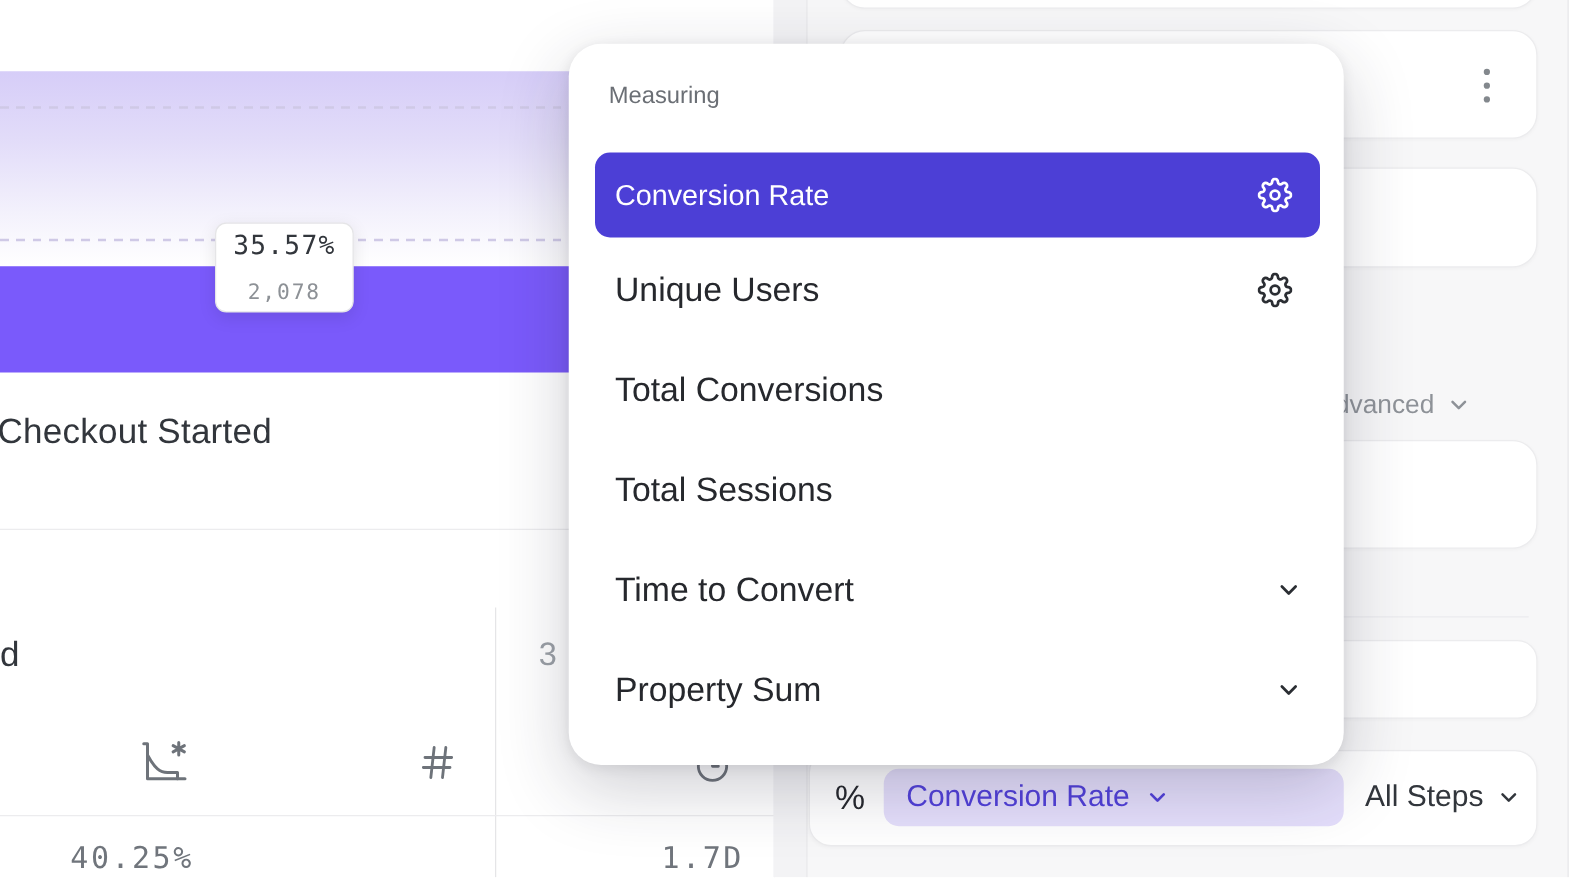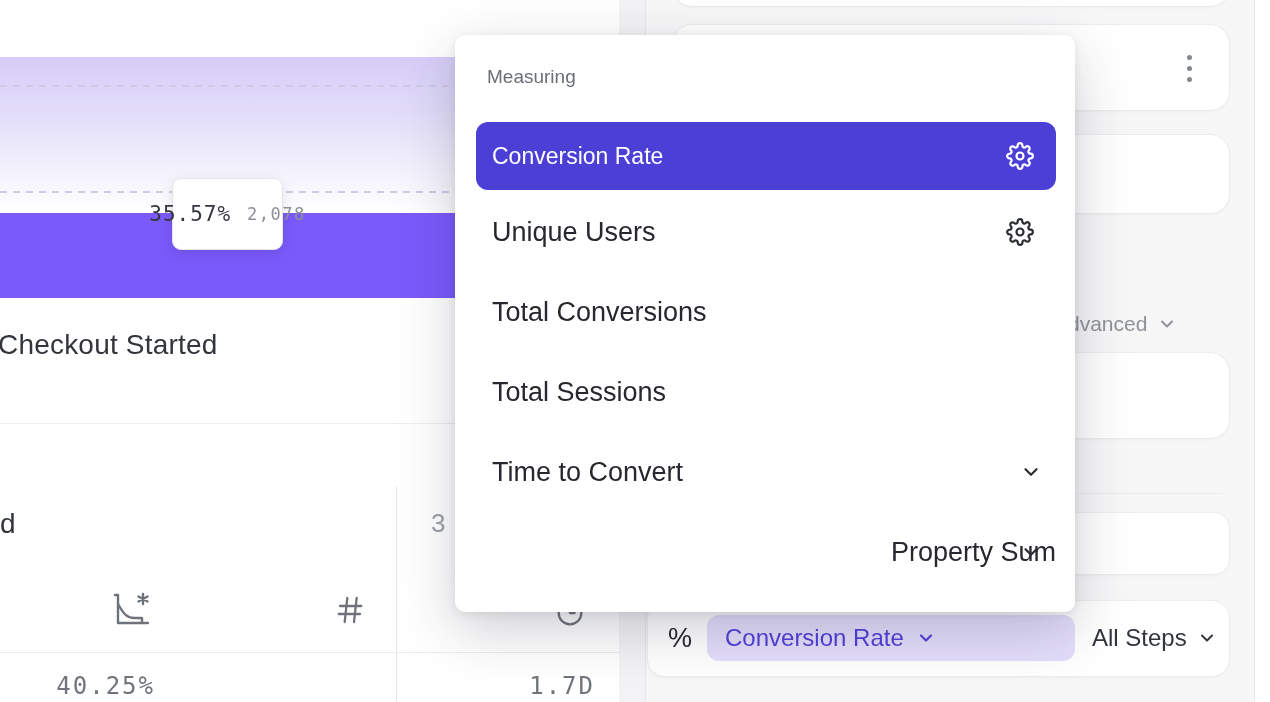--- a/index.html
+++ b/index.html
@@ -10,21 +10,21 @@
 
   
   .left-card{left:0;top:0;width:619px;height:702px;background:#fff;border-right:1px solid #e8e8ea;}
   .band{left:0;top:57px;width:619px;height:156px;
         background:linear-gradient(180deg,#d6cdf8 0%,#e2dcf9 35%,#f3f1fc 72%,rgba(255,255,255,0) 100%);}
   .dash{left:0;width:619px;height:2px;
         background:repeating-linear-gradient(90deg,#cfc9e6 0 7px,rgba(0,0,0,0) 7px 13px);}
   .bar{left:0;top:213px;width:619px;height:85px;background:#7A5AFB;}
   .tooltip{left:172px;top:178px;width:109px;height:70px;background:#fff;border:1px solid #e5e5e7;
            border-radius:9px;box-shadow:0 4px 14px rgba(0,0,0,0.10);z-index:6;
-           display:flex;flex-direction:row;align-items:center;justify-content:center;gap:16px;}
+           display:flex;flex-direction:column;align-items:center;justify-content:center;gap:16px;}
   .tt-rate{font-size:21px;color:#32363c;letter-spacing:1px;}
   .tt-count{font-size:17px;color:#8d9196;letter-spacing:1.5px;}
   .step-label{left:-2px;top:329px;font-size:28px;font-weight:500;color:#32363c;letter-spacing:.2px;white-space:nowrap;}
   .divider-h{background:#ececee;height:1px;}
   .divider-v{background:#e5e5e7;width:1px;}
   .frag{font-size:28px;font-weight:500;color:#32363c;}
   .stepnum{font-size:26px;color:#9ba0a6;}
   .t-icon{color:#6e737a;}
   .t-val{font-size:24px;color:#70757c;letter-spacing:2px;text-align:right;white-space:nowrap;}
 
@@ -35,21 +35,21 @@
         box-shadow:0 1px 3px rgba(0,0,0,0.03);}
   .kebab{display:flex;flex-direction:column;gap:6px;align-items:center;}
   .kebab i{width:5px;height:5px;border-radius:50%;background:#83888d;}
   .advanced{color:#8e9298;font-size:21px;font-weight:500;display:flex;align-items:center;gap:10px;white-space:nowrap;}
   .pct-sym{font-size:27px;font-weight:500;color:#26282d;}
   .pill{background:#E4DEFB;border-radius:12px;display:flex;align-items:center;gap:12px;
         padding:0 0 0 18px;color:#5140d9;font-size:24px;font-weight:500;white-space:nowrap;}
   .all-steps{display:flex;align-items:center;gap:10px;color:#32363c;font-size:24px;font-weight:500;white-space:nowrap;}
 
   
-  .dropdown{left:455px;top:35px;width:620px;height:577px;background:#fff;border-radius:10px;z-index:50;
+  .dropdown{left:455px;top:35px;width:620px;height:577px;background:#fff;border-radius:26px;z-index:50;
             box-shadow:0 18px 55px rgba(35,35,60,0.22),0 2px 10px rgba(0,0,0,0.08);}
   .menu-label{left:32px;top:31px;font-size:19px;color:#6b6f75;}
   .menu-sel{left:21px;top:87px;width:580px;height:68px;background:#4C3FD6;border-radius:12px;
             display:flex;align-items:center;color:#fff;font-size:23px;font-weight:500;padding-left:16px;box-sizing:border-box;}
   .menu-item{left:21px;width:580px;height:46px;display:flex;align-items:center;
              color:#26282d;font-size:27px;font-weight:500;padding-left:16px;box-sizing:border-box;border-radius:10px;}
   .icon-right{position:absolute;right:22px;top:50%;transform:translateY(-50%);display:flex;align-items:center;}
   .chev-right{position:absolute;right:14px;top:50%;transform:translateY(-50%);display:flex;align-items:center;color:#2b2e33;}
   svg{display:block;}
 </style>
@@ -181,21 +181,21 @@
 
     <div class="abs menu-item" style="top:414px;text-align:center;">
       <span>Time to Convert</span>
       <span class="chev-right">
         <svg width="22" height="22" viewBox="0 0 24 24" fill="none" stroke="currentColor" stroke-width="2.4" stroke-linecap="round" stroke-linejoin="round">
             <polyline points="6 9 12 15 18 9"></polyline>
           </svg>
       </span>
     </div>
 
-    <div class="abs menu-item" style="top:494px;justify-content:flex-end;">
+    <div class="abs menu-item" style="top:494px;">
       <span>Property Sum</span>
       <span class="chev-right">
         <svg width="22" height="22" viewBox="0 0 24 24" fill="none" stroke="currentColor" stroke-width="2.4" stroke-linecap="round" stroke-linejoin="round">
             <polyline points="6 9 12 15 18 9"></polyline>
           </svg>
       </span>
     </div>
   </div>
 
 </div>

